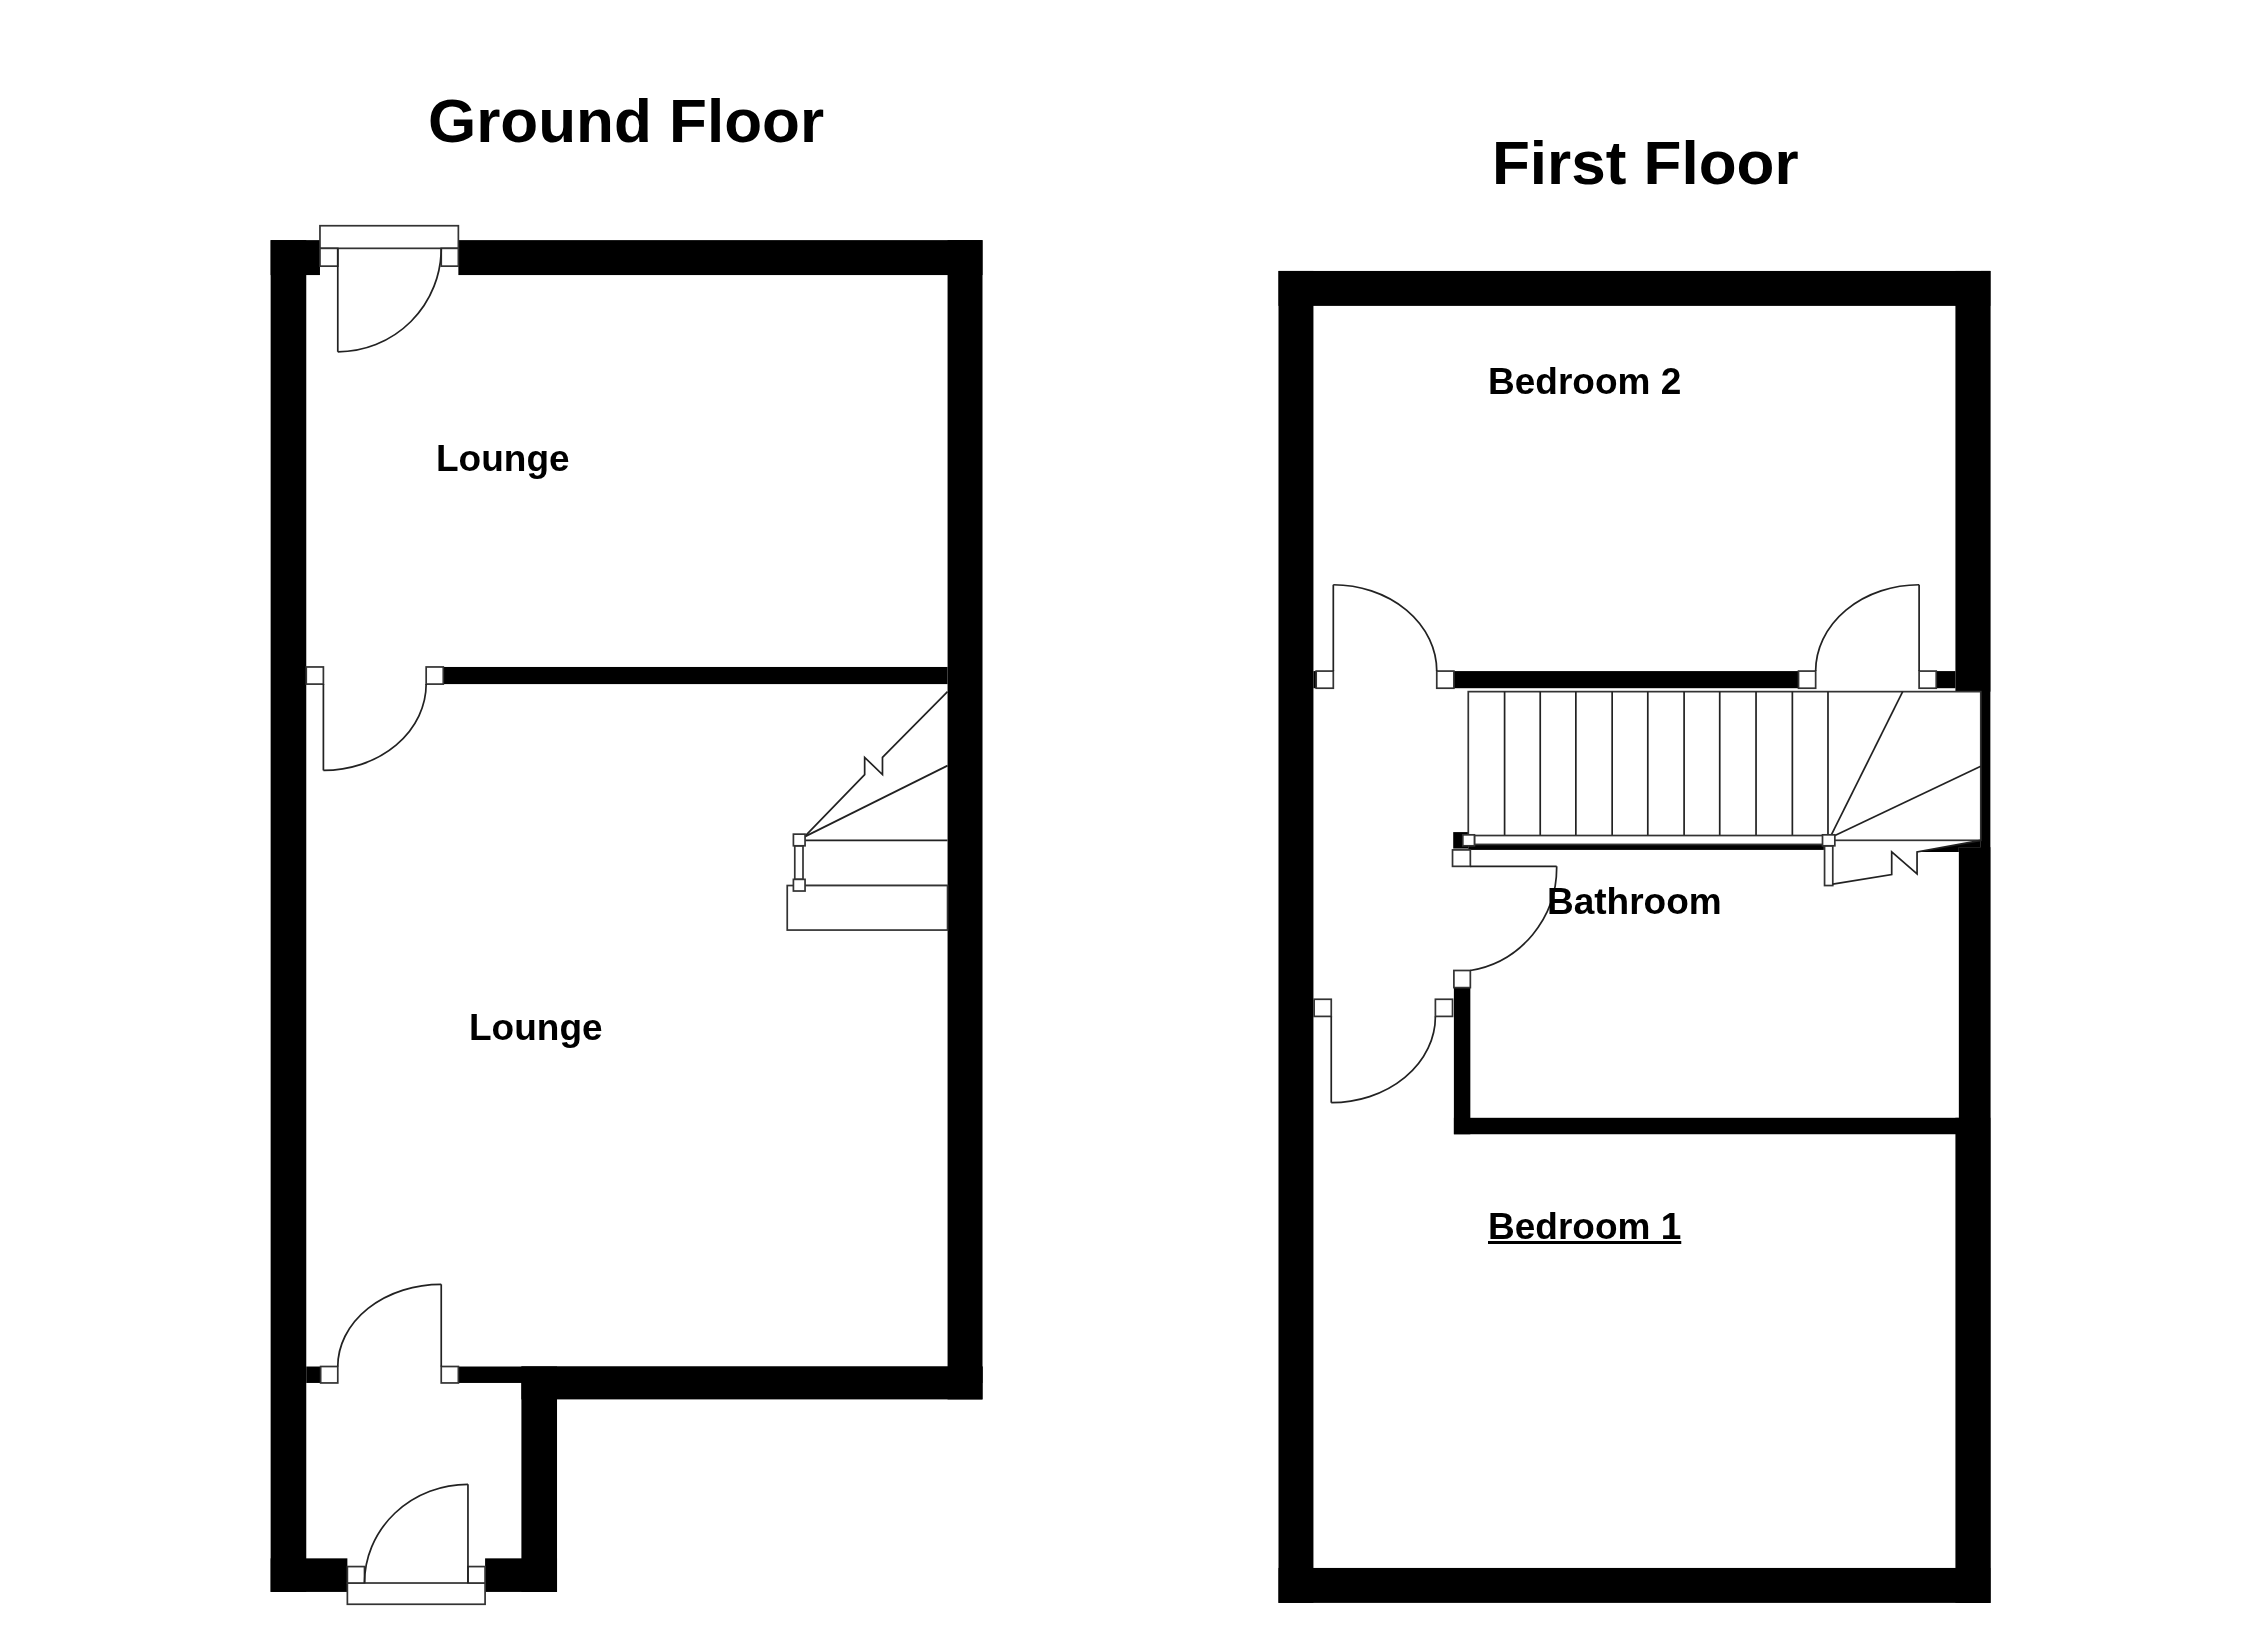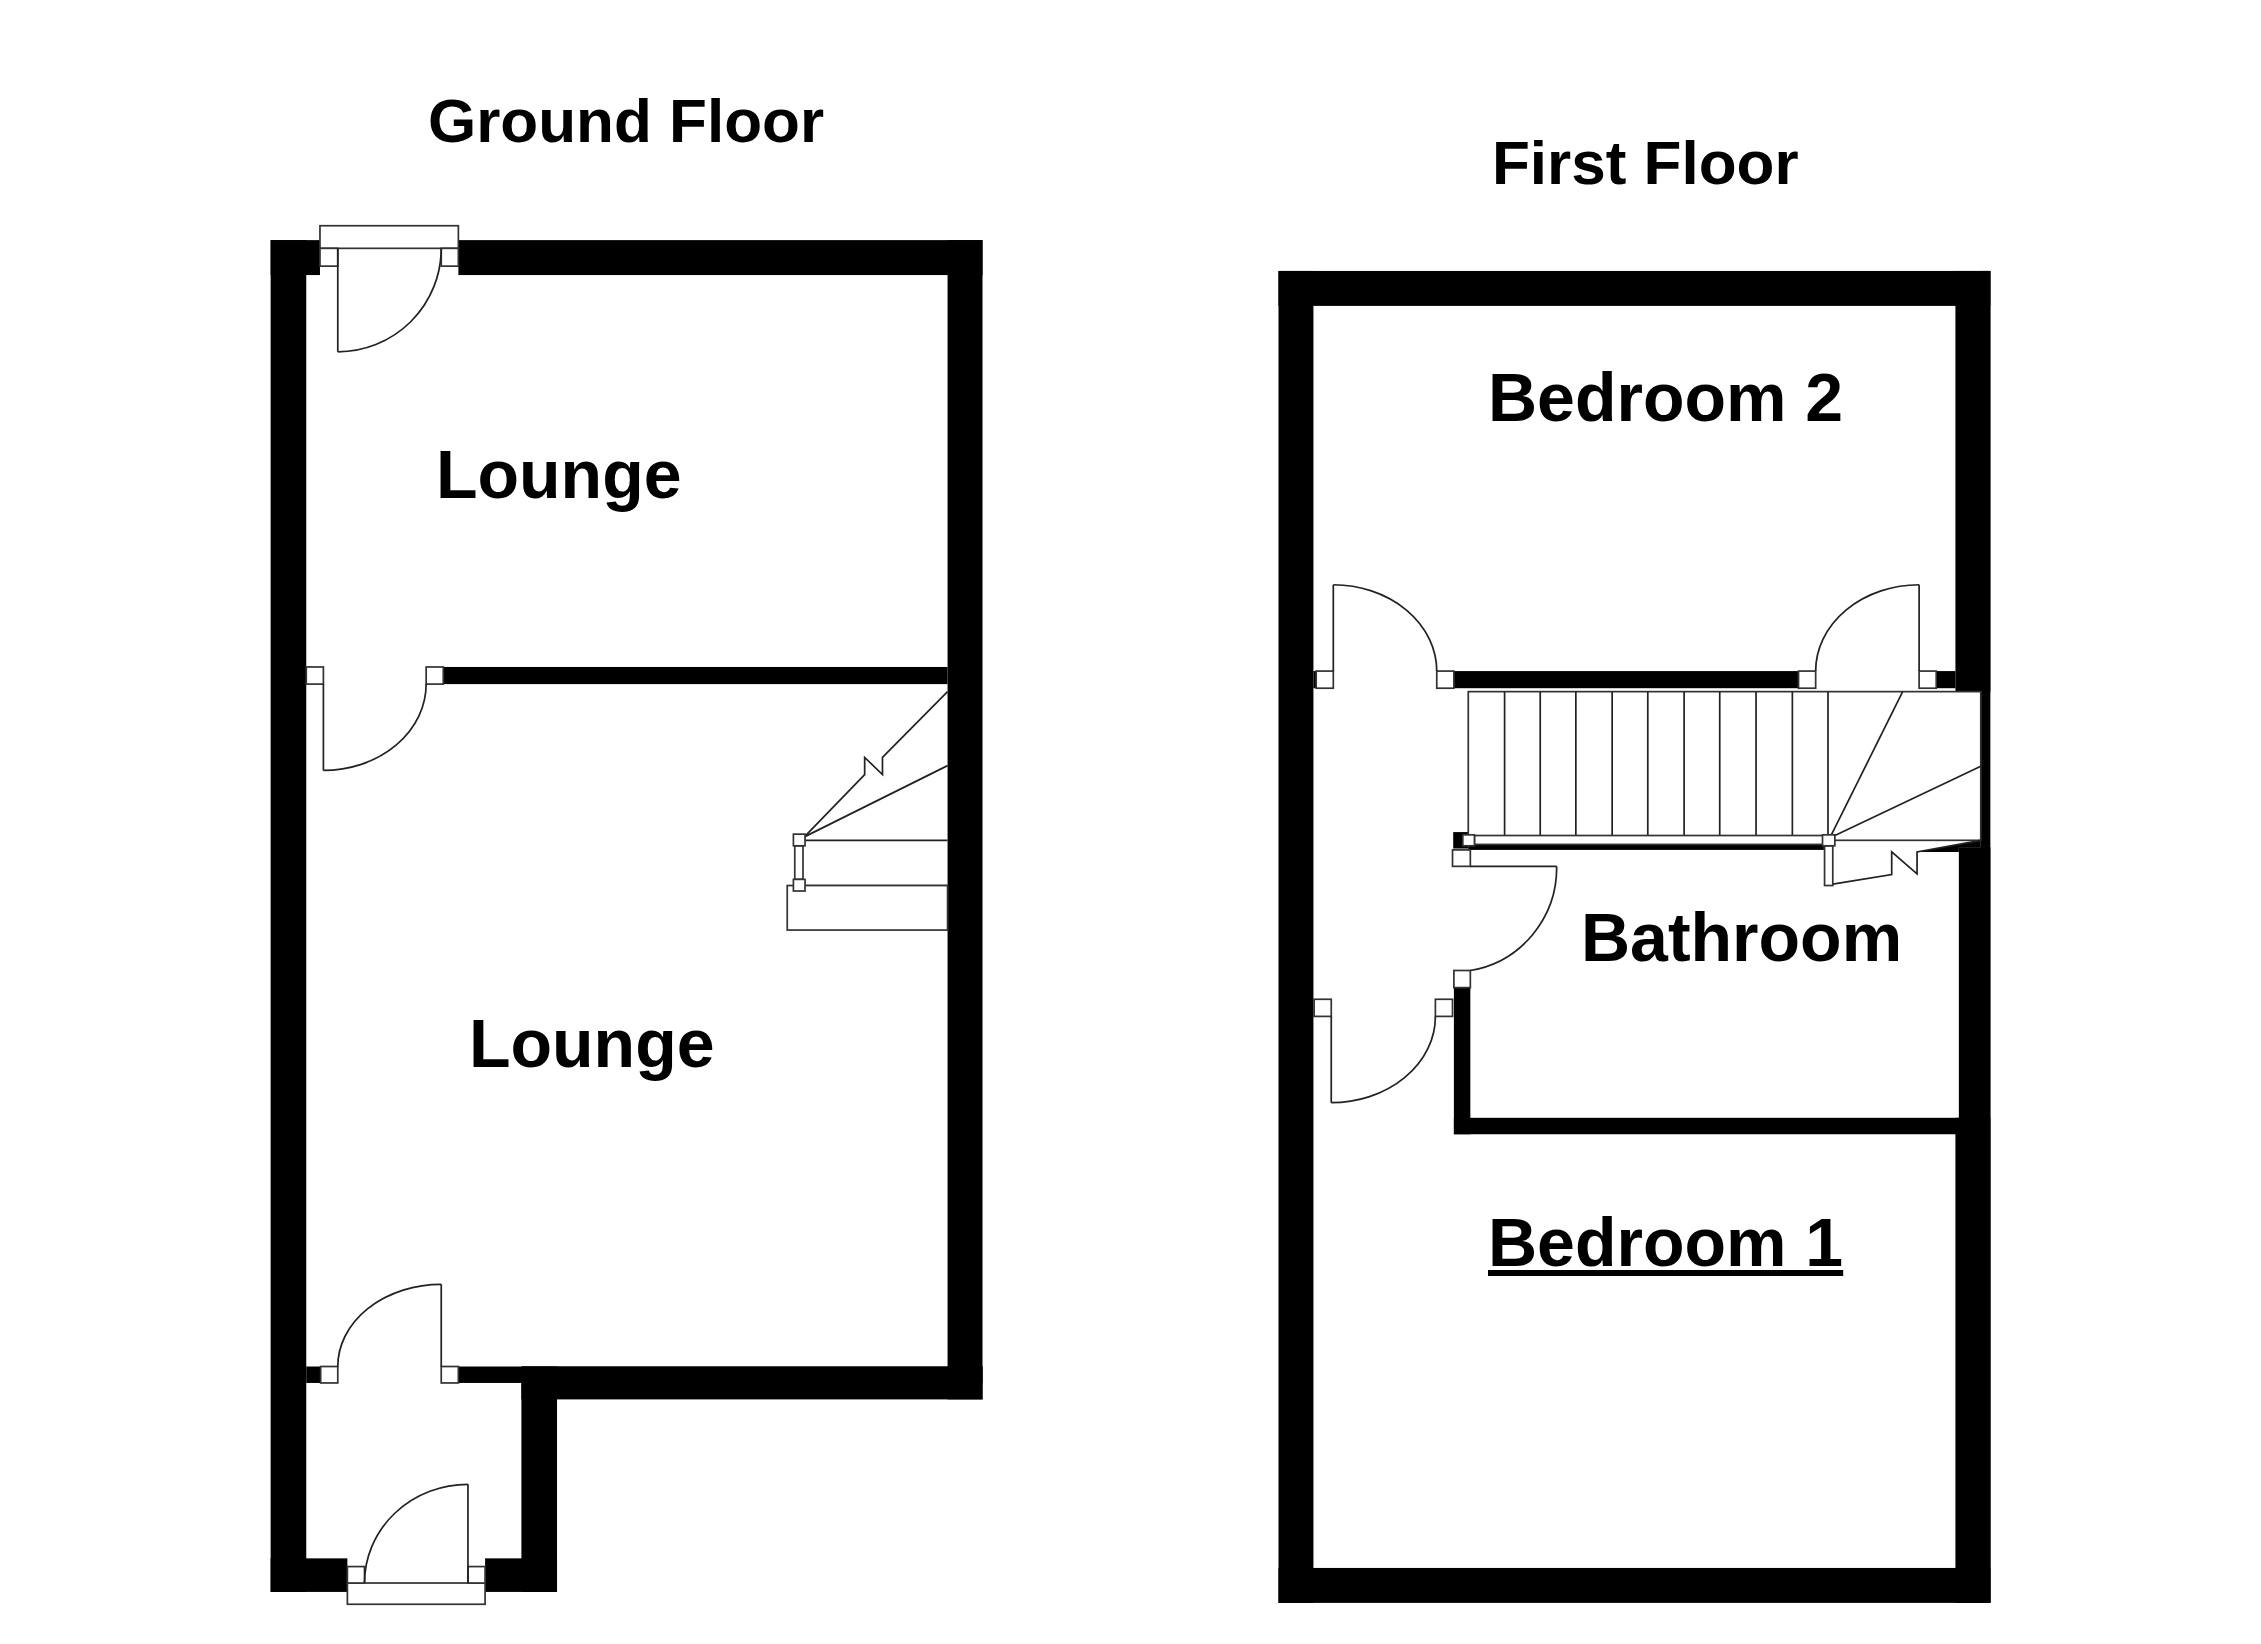--- a/index.html
+++ b/index.html
@@ -10,21 +10,21 @@
   .line { fill: none; stroke: #222222; stroke-width: 2.5; }
   .label {
     position: absolute;
     font-family: "Liberation Sans", sans-serif;
     font-weight: bold;
     color: #000000;
     white-space: nowrap;
     line-height: 1;
   }
   .title { font-size: 62px; }
-  .room { font-size: 68px; }
+  .room { font-size: 37px; }
 </style>
 </head>
 <body>
 
 <svg id="plan" viewBox="0 0 3300 2400" xmlns="http://www.w3.org/2000/svg">
 
   <g>
 
     <g>
 
@@ -168,15 +168,15 @@
     </g>
   </g>
 </svg>
 
 <div class="label title" style="left:428px; top:90px;">Ground Floor</div>
 <div class="label room" style="left:436px; top:440px;">Lounge</div>
 <div class="label room" style="left:469px; top:1009px;text-align:right;">Lounge</div>
 
 <div class="label title" style="left:1481px; top:132px;margin-left:11px;">First Floor</div>
 <div class="label room" style="left:1488px; top:363px;">Bedroom 2</div>
-<div class="label room" style="left:1581px; top:883px;margin-top:20px;">Bathroom</div>
+<div class="label room" style="left:1547px; top:883px;">Bathroom</div>
 <div class="label room" style="left:1488px; top:1208px;text-decoration:underline;">Bedroom 1</div>
 
 
 </body></html>

